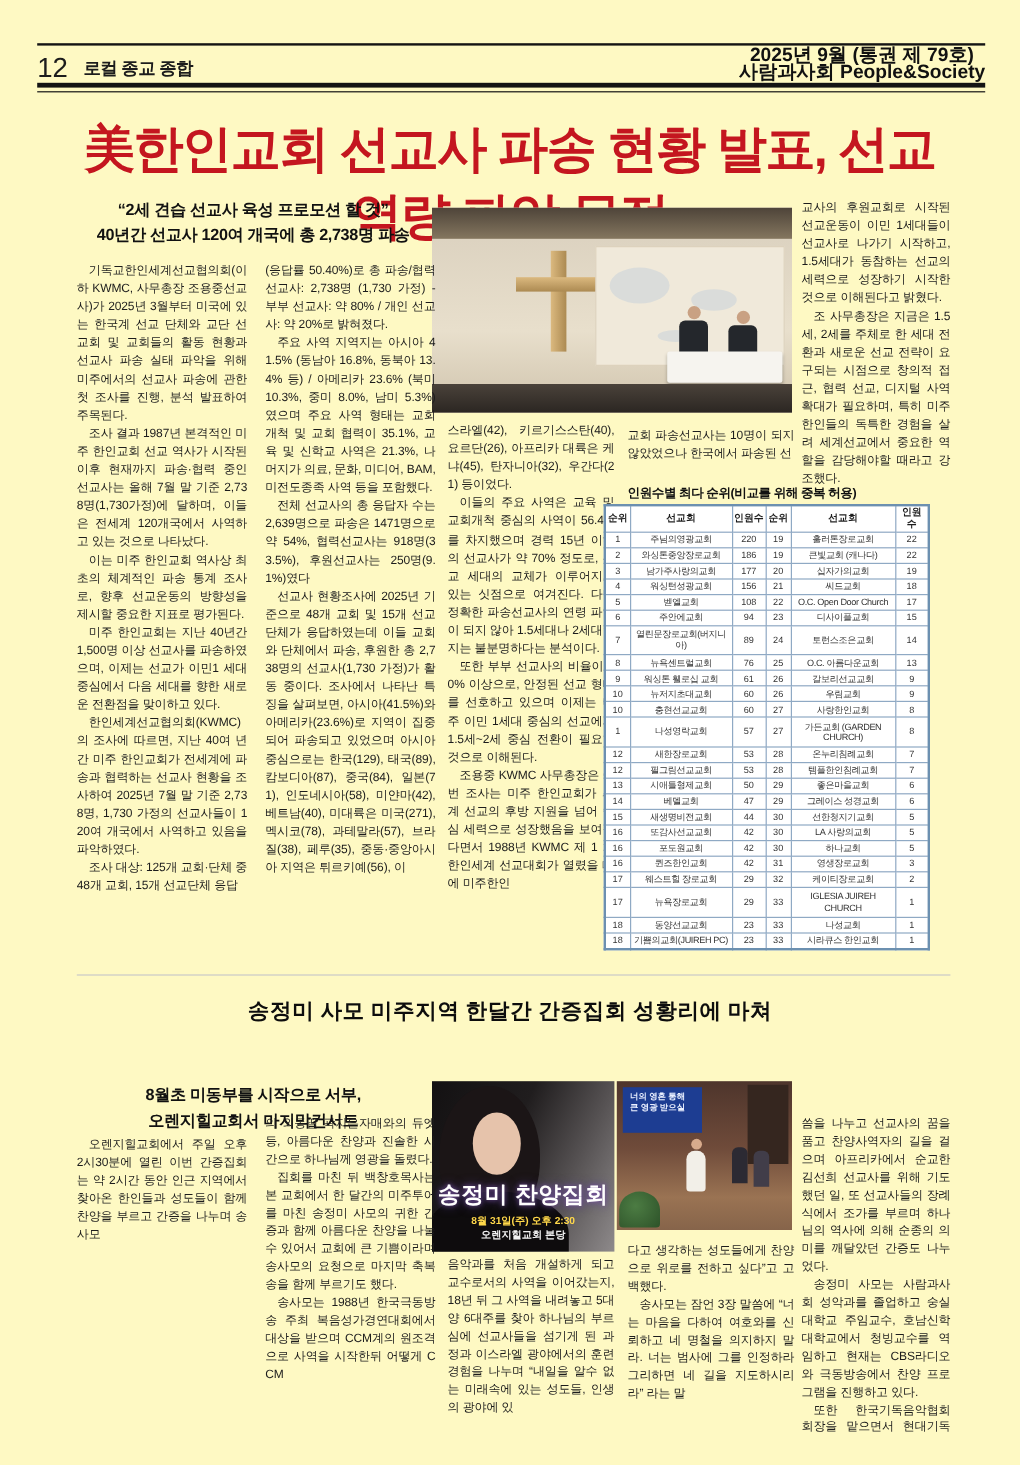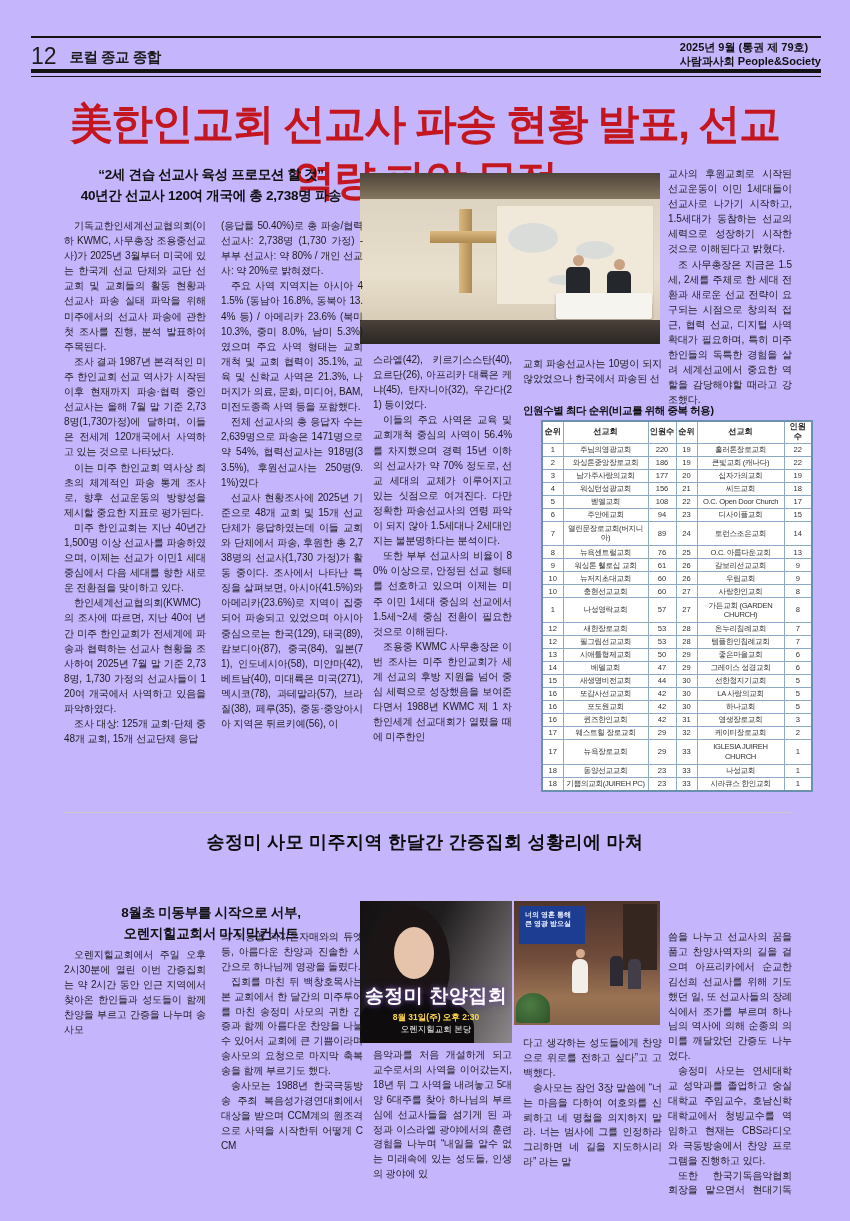--- a/index.html
+++ b/index.html
@@ -1,30 +1,30 @@
 <!DOCTYPE html>
 <html><head>
 <meta charset="utf-8">
 <style>
   html,body{margin:0;padding:0;background:#ffffff;}
-  #page{position:relative;width:850px;height:1221px;background:#c4b5fd;outline:1px solid #d6d6d6;
+  #page{position:relative;width:850px;height:1221px;background:#fef9c3;outline:1px solid #d6d6d6;
         overflow:hidden;font-family:"Liberation Sans","DejaVu Sans",sans-serif;color:#1c1c1c;}
 
   
   .rule{position:absolute;left:31px;right:29px;background:#141414;}
   .rule-top{top:36px;height:2px;}
   .rule-thick{top:69px;height:3.5px;}
   .rule-thin{top:75.5px;height:1.2px;}
 
   .masthead{position:absolute;left:31px;right:29px;top:40px;height:28px;
             display:flex;justify-content:space-between;align-items:flex-end;}
   .mh-left{display:flex;align-items:flex-end;gap:13px;}
   .pagenum{font-size:23px;line-height:1;font-weight:500;}
   .section{font-size:14.5px;font-weight:700;letter-spacing:-0.5px;padding-bottom:1px;}
-  .mh-right{text-align:left;font-size:11px;line-height:14px;font-weight:700;color:#111;}
+  .mh-right{text-align:center;font-size:16px;line-height:14px;font-weight:700;color:#111;}
 
   
   #a1-headline{position:absolute;left:60px;width:730px;top:96px;margin:0;text-align:center;
                font-size:42px;font-weight:800;letter-spacing:-1.5px;color:#c4161f;}
   #a1-subhead{position:absolute;left:60px;width:302px;top:165px;text-align:center;
               font-size:13.5px;font-weight:700;line-height:20.5px;color:#111;letter-spacing:-0.3px;}
 
   .col{position:absolute;font-size:10px;line-height:15.1px;text-align:justify;color:#1c1c1c;
        word-break:break-all;overflow:hidden;letter-spacing:-0.1px;}
   .col-a2{line-height:14.9px;}
@@ -51,21 +51,21 @@
   .p1-person .torso{width:24px;height:32px;border-radius:5px 5px 0 0;background:#24272c;margin-top:1px;}
   .p1-person1{left:206px;top:82px;}
   .p1-person2{left:247px;top:86px;}
   .p1-table{position:absolute;left:196px;top:120px;width:96px;height:26px;background:#f6f4ef;border-radius:2px;
             box-shadow:0 2px 3px rgba(0,0,0,.25);}
   .p1-floor{position:absolute;left:0;bottom:0;right:0;height:24px;background:linear-gradient(180deg,#4a423a,#2b2622);}
 
   
   #table-caption{position:absolute;left:523px;top:404px;width:272px;font-size:10.5px;font-weight:700;
                  color:#111;letter-spacing:-0.4px;}
-  .table-wrap{position:absolute;left:541px;top:420px;width:270px;height:372px;}
+  .table-wrap{position:absolute;left:503px;top:420px;width:270px;height:372px;}
   table.rank{width:100%;height:100%;border-collapse:collapse;table-layout:fixed;font-size:7.6px;color:#333;
              background:#fff;border:2px solid #6c90b0;}
   .rank th,.rank td{border:1px solid #8fa9c4;text-align:center;padding:0 1px;overflow:hidden;line-height:1.25;font-weight:400;}
   .rank thead th{font-size:8.2px;font-weight:700;color:#1c1c1c;height:15px;}
   .rank td.name{letter-spacing:-0.3px;}
 
   #divider{position:absolute;left:64px;width:728px;top:812px;height:1px;background:#c9c9c9;}
 
   
   #a2-headline{position:absolute;left:60px;width:730px;top:830px;margin:0;text-align:center;
@@ -82,21 +82,21 @@
 
   
   #photo2a{position:absolute;left:360px;top:901px;width:152px;height:142px;overflow:hidden;
            background:linear-gradient(115deg,#131112 0%,#201d1e 40%,#565253 70%,#8e8a8b 100%);}
   .p2a-hair{position:absolute;left:6px;top:4px;width:84px;height:120px;border-radius:42px/58px;background:#1b1516;}
   .p2a-face{position:absolute;left:34px;top:26px;width:40px;height:52px;border-radius:50%;background:#e6c3ab;}
   .p2a-body{position:absolute;left:-6px;bottom:-20px;width:120px;height:70px;border-radius:50% 50% 0 0;background:#0e0c0d;}
   .p2a-title{position:absolute;left:0;right:0;bottom:34px;text-align:center;color:#fff;font-size:19px;font-weight:800;
              letter-spacing:0.5px;text-shadow:0 0 4px rgba(120,80,160,.95),0 0 9px rgba(80,60,140,.85);}
   .p2a-date{position:absolute;left:0;right:0;bottom:19px;text-align:center;color:#ffd84a;font-size:8.5px;font-weight:700;}
-  .p2a-venue{position:absolute;left:0;right:0;bottom:7px;text-align:center;color:#f2f2f2;font-size:8.5px;font-weight:400;}
+  .p2a-venue{position:absolute;left:0;right:0;bottom:7px;text-align:center;color:#f2f2f2;font-size:8.5px;font-weight:700;}
 
   
   #photo2b{position:absolute;left:514px;top:901px;width:146px;height:124px;overflow:hidden;
            background:linear-gradient(180deg,#4e352c 0%,#6f4b3a 45%,#9a7353 78%,#86644a 100%);}
   .p2b-screen{position:absolute;left:5px;top:5px;width:66px;height:38px;background:#1d3d92;color:#eaf0ff;
               font-size:7px;line-height:9px;font-weight:700;padding:4px 0 0 6px;box-sizing:border-box;}
   .p2b-window{position:absolute;right:3px;top:3px;width:34px;height:66px;background:#35261f;}
   .p2b-singer{position:absolute;left:58px;top:48px;}
   .p2b-singer .head{width:9px;height:9px;border-radius:50%;background:#d8ab8c;margin:0 auto;}
   .p2b-singer .dress{width:16px;height:34px;border-radius:7px 7px 3px 3px;background:#f2efe8;margin-top:1px;}
@@ -441,17 +441,17 @@
     </div>
   <div id="a2c3" class="col col-a2">
       <p class="para cont">음악과를 처음 개설하게 되고 교수로서의 사역을 이어갔는지, 18년 뒤 그 사역을 내려놓고 5대양 6대주를 찾아 하나님의 부르심에 선교사들을 섬기게 된 과정과 이스라엘 광야에서의 훈련 경험을 나누며 “내일을 알수 없는 미래속에 있는 성도들, 인생의 광야에 있</p>
     </div>
   <div id="a2c4" class="col col-a2">
       <p class="para cont">다고 생각하는 성도들에게 찬양으로 위로를 전하고 싶다”고 고백했다.</p>
       <p class="para">송사모는 잠언 3장 말씀에 “너는 마음을 다하여 여호와를 신뢰하고 네 명철을 의지하지 말라. 너는 범사에 그를 인정하라 그리하면 네 길을 지도하시리라” 라는 말</p>
     </div>
   <div id="a2c5" class="col col-a2">
       <p class="para cont">씀을 나누고 선교사의 꿈을 품고 찬양사역자의 길을 걸으며 아프리카에서 순교한 김선희 선교사를 위해 기도했던 일, 또 선교사들의 장례식에서 조가를 부르며 하나님의 역사에 의해 순종의 의미를 깨달았던 간증도 나누었다.</p>
-      <p class="para">송정미 사모는 연세대학교 성악과를 졸업하고 숭실대학교 주임교수, 호남신학대학교에서 청빙교수를 역임하고 현재는 CBS라디오와 극동방송에서 찬양 프로그램을 진행하고 있다.</p>
+      <p class="para">송정미 사모는 사람과사회 성악과를 졸업하고 숭실대학교 주임교수, 호남신학대학교에서 청빙교수를 역임하고 현재는 CBS라디오와 극동방송에서 찬양 프로그램을 진행하고 있다.</p>
       <p class="para">또한 한국기독음악협회 회장을 맡으면서 현대기독교음악 교육에 헌신하며 후배 사역자들을 양성하고 있다.</p>
     </div>
 
 </div>
 
 </body></html>

